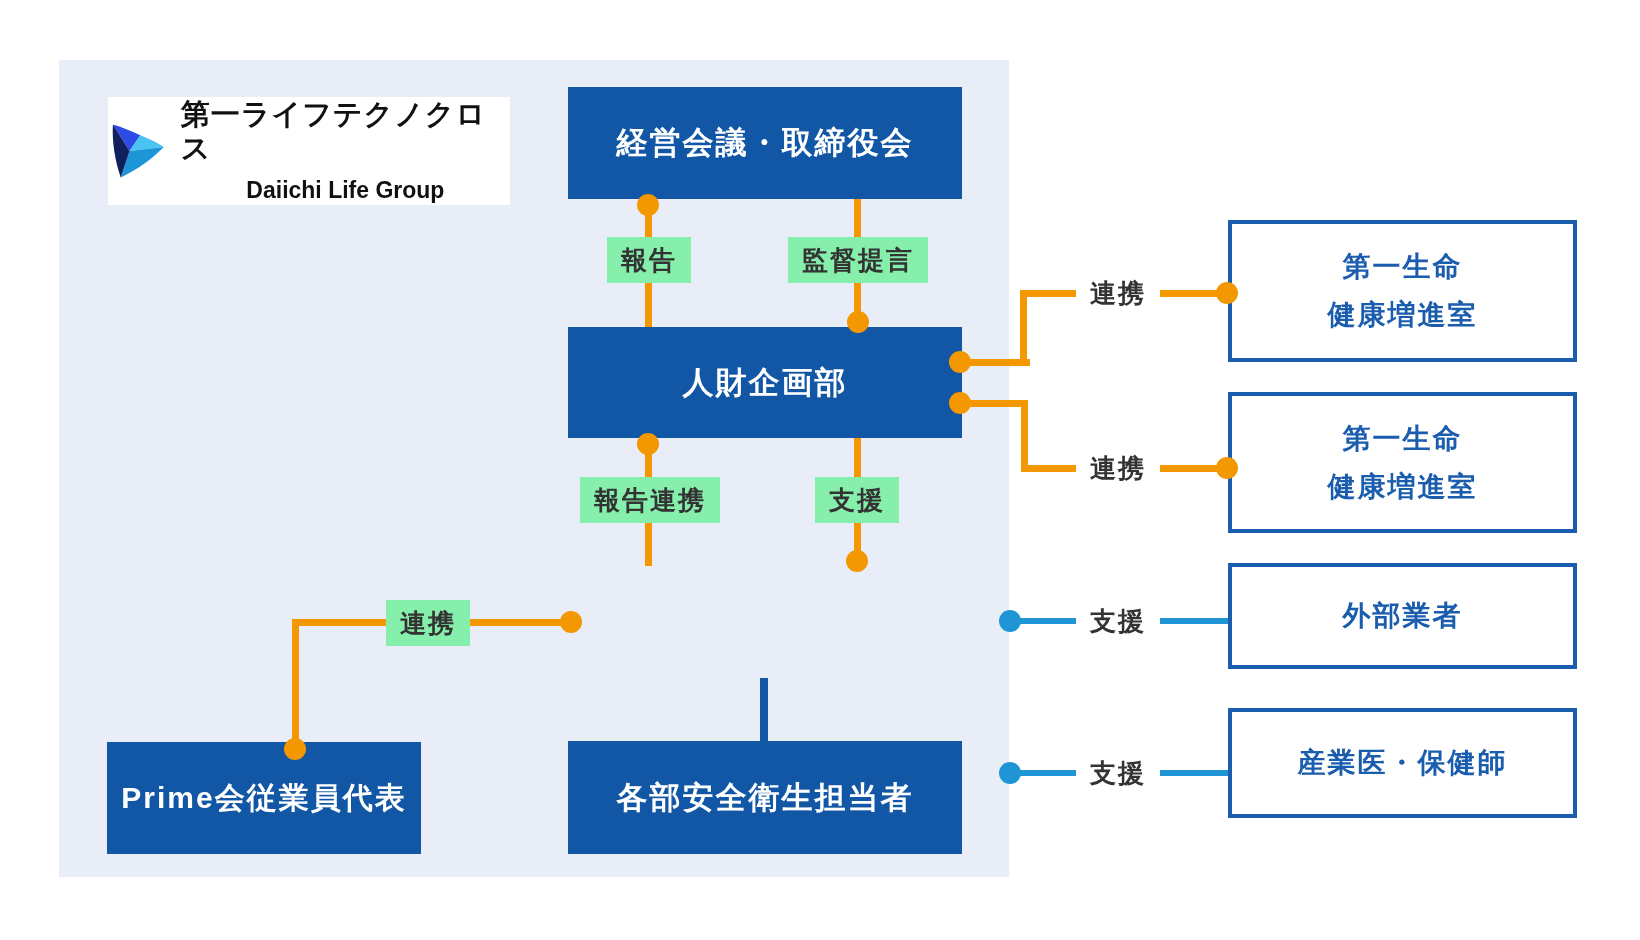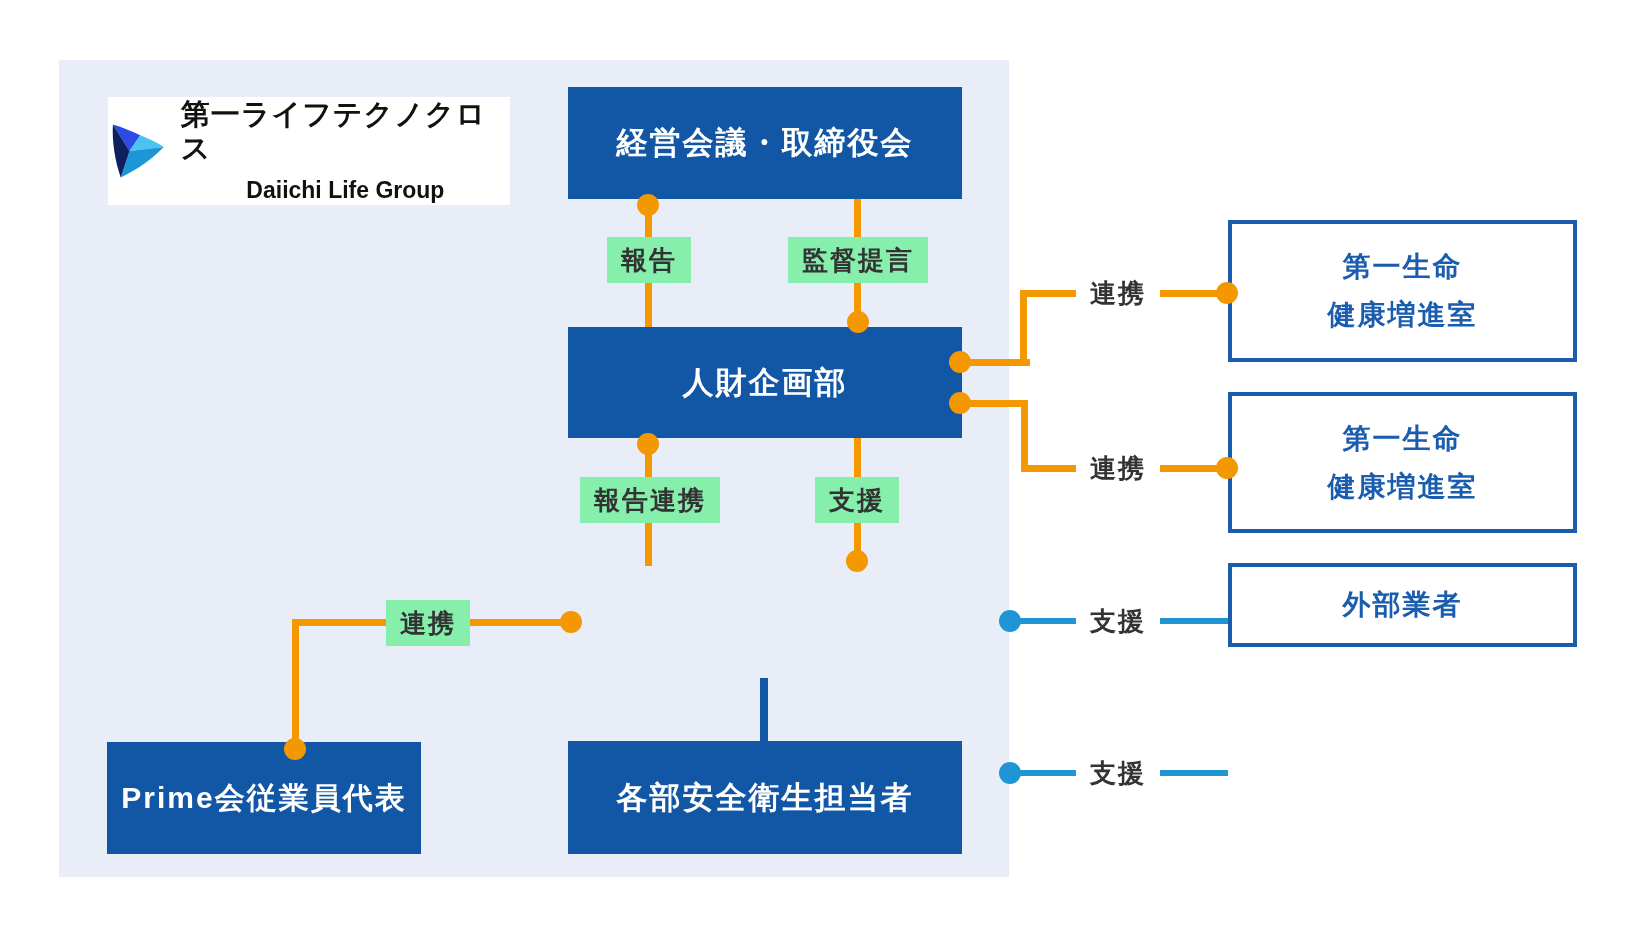--- a/index.html
+++ b/index.html
@@ -56,22 +56,25 @@
   <div class="node" style="left:107px;top:742px;width:314px;height:112px;font-size:30px">Prime会従業員代表</div>
 
   <div class="ext" style="left:1228px;top:220px;width:349px;height:142px">
     <span>第一生命</span>
     <span>健康増進室</span>
   </div>
   <div class="ext" style="left:1228px;top:392px;width:349px;height:141px">
     <span>第一生命</span>
     <span>健康増進室</span>
   </div>
-  <div class="ext" style="left:1228px;top:563px;width:349px;height:84px">
+  <div class="ext" style="left:1228px;top:563px;width:349px;height:106px">
     <span>外部業者</span>
+  </div>
+  <div class="ext" style="left:1228px;top:708px;width:349px;height:110px">
+    <span>産業医・保健師</span>
   </div>
 
   <div class="oline" style="left:645px;top:199px;width:7px;height:128px"></div>
   <div class="odot" style="left:637px;top:194px"></div>
   <div class="lbl" style="left:649px;top:260px">報告</div>
 
   <div class="oline" style="left:854px;top:199px;width:7px;height:128px"></div>
   <div class="odot" style="left:847px;top:311px"></div>
   <div class="lbl" style="left:858px;top:260px">監督提言</div>
 

